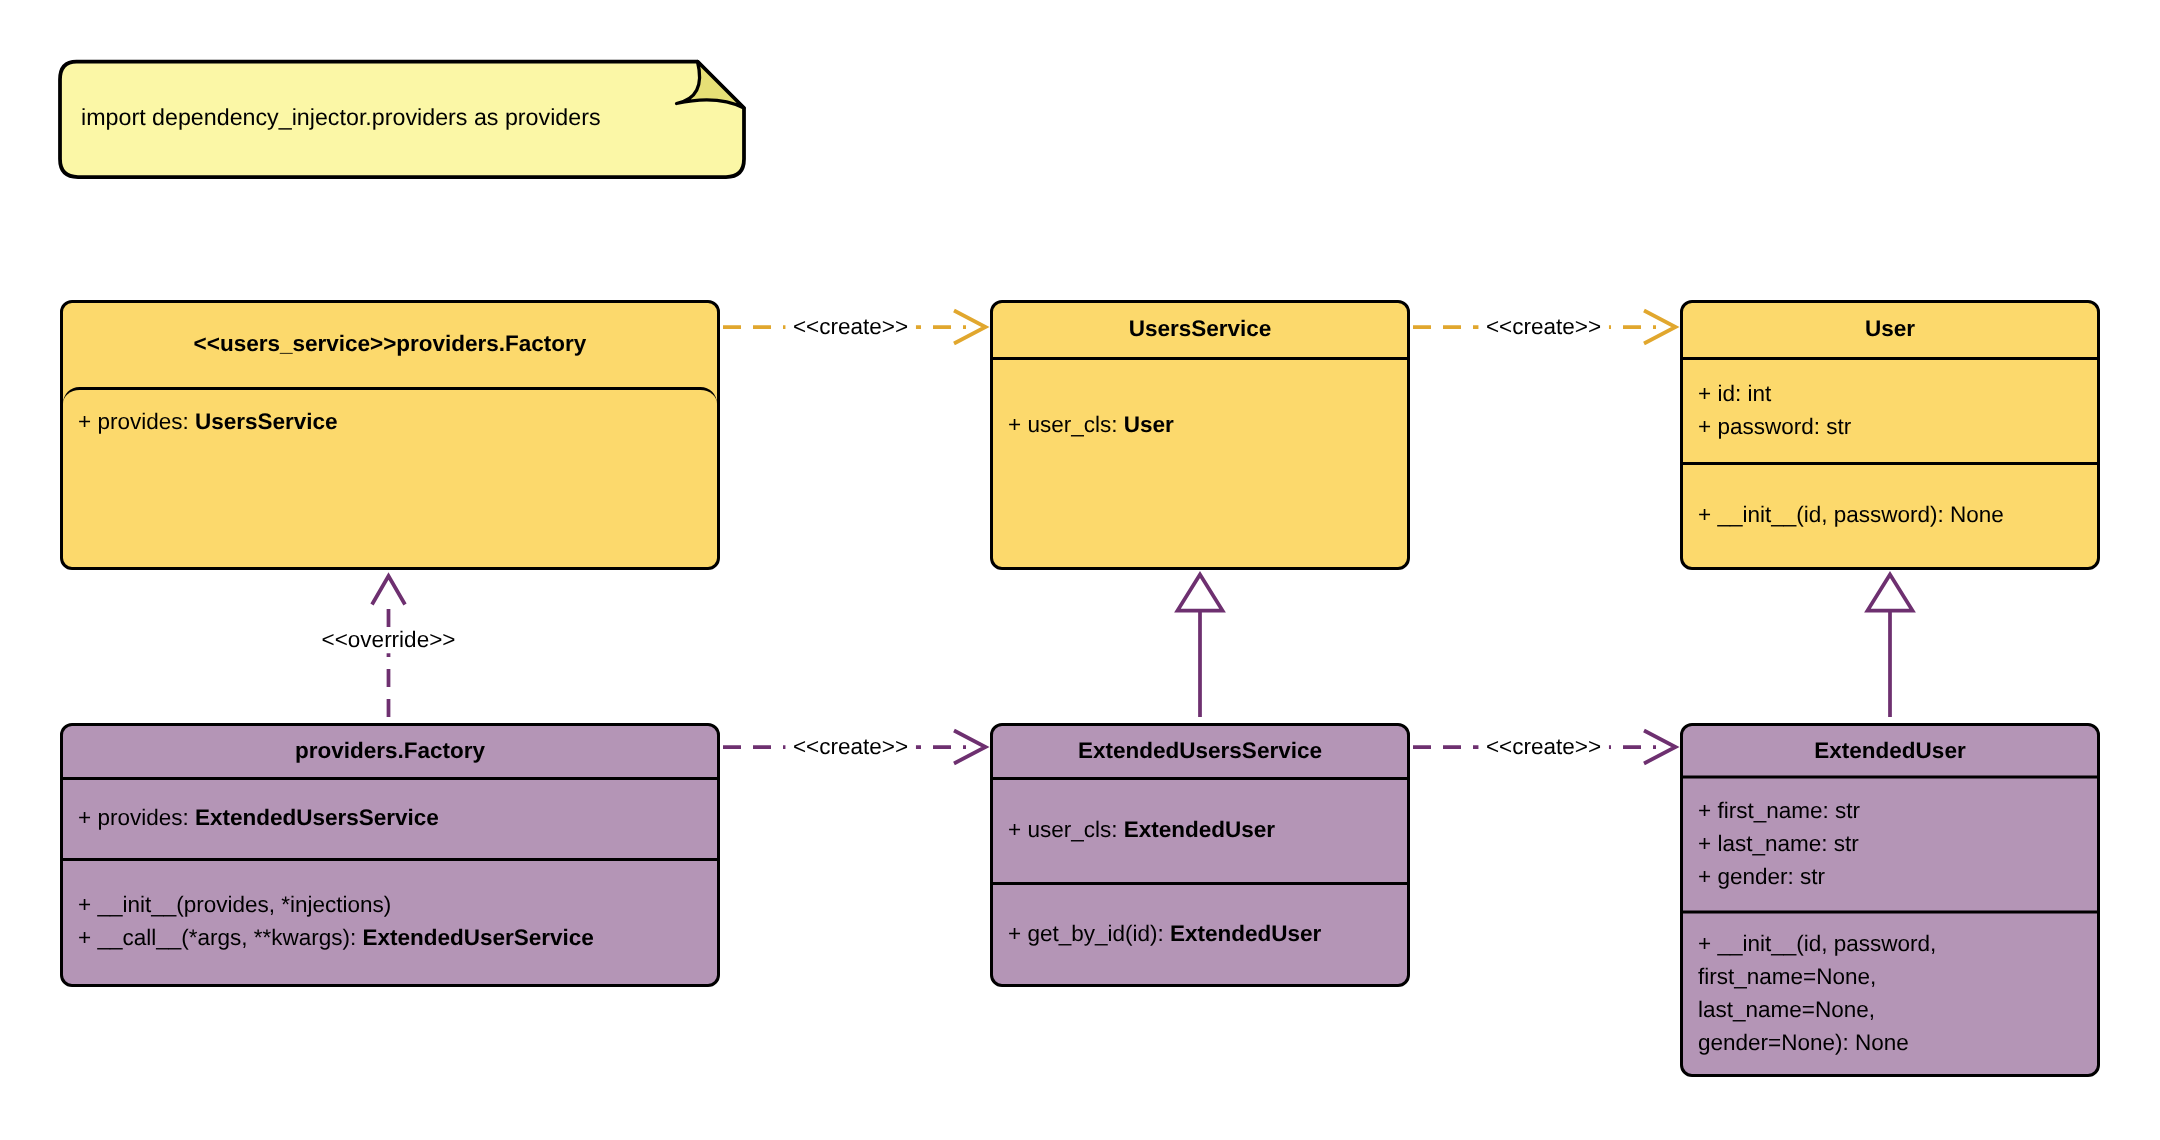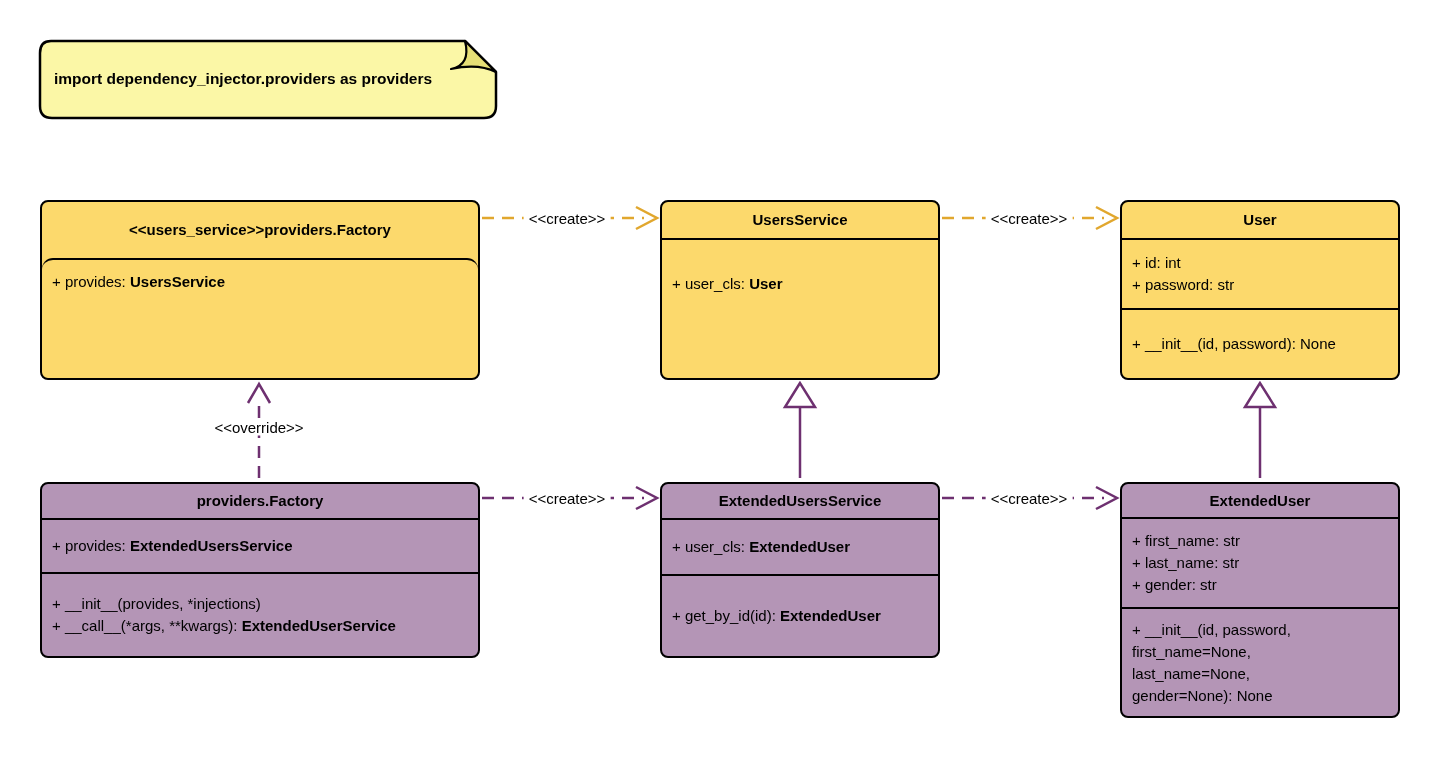--- a/index.html
+++ b/index.html
@@ -7,21 +7,21 @@
     position:relative;width:1440px;height:760px;background:#ffffff;overflow:hidden;
     font-family:"Liberation Sans",sans-serif;color:#000;
   }
   .edges{position:absolute;left:0;top:0;pointer-events:none;}
 
   
   .note{position:absolute;left:38px;top:38px;width:462px;height:84px;}
   .note svg{position:absolute;left:0;top:0;}
   .note-text{
     position:absolute;left:16px;top:0;height:82px;display:flex;align-items:center;
-    font-weight:bold;font-size:15.5px;white-space:nowrap;
+    font-weight:normal;font-size:15.5px;white-space:nowrap;
   }
 
   
   .uml-class{
     position:absolute;border:2.5px solid #000;border-radius:8px;
     display:flex;flex-direction:column;box-sizing:border-box;overflow:hidden;
     font-size:15px;line-height:22px;
   }
   .uml-class.yellow{background:#FCD96C;}
   .uml-class.purple{background:#B495B6;}
@@ -41,21 +41,21 @@
   
   .c0{left:40px;top:200px;width:440px;height:180px;}
   .c0 .cls-title{height:56px;} .c0 .cls-attrs{height:46px;border-radius:11px;}
   .c1{left:660px;top:200px;width:280px;height:180px;}
   .c1 .cls-title{height:36px;} .c1 .cls-attrs{height:90px;}
   .c2{left:1120px;top:200px;width:280px;height:180px;}
   .c2 .cls-title{height:36px;} .c2 .cls-attrs{height:70px;}
   .c3{left:40px;top:482px;width:440px;height:176px;}
   .c3 .cls-title{height:34px;} .c3 .cls-attrs{height:54px;}
   .c4{left:660px;top:482px;width:280px;height:176px;}
-  .c4 .cls-title{height:34px;} .c4 .cls-attrs{height:56px;}
+  .c4 .cls-title{height:34px;} .c4 .cls-attrs{height:70px;}
   .c5{left:1120px;top:482px;width:280px;height:236px;}
   .c5 .cls-title{height:33px;} .c5 .cls-attrs{height:90px;}
 
   
   .edge-label{
     position:absolute;transform:translate(-50%,-50%);
     background:#ffffff;padding:0 5px;font-size:15px;white-space:nowrap;
   }
   .el0{left:567px;top:218px;}
   .el1{left:1029px;top:218px;}

